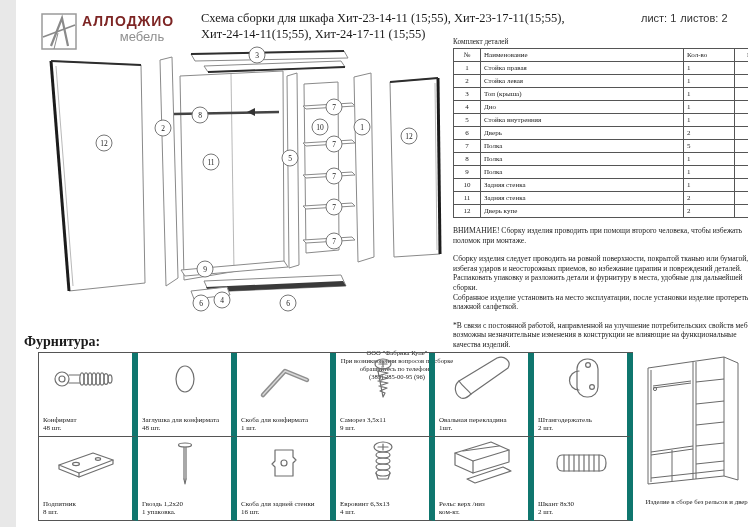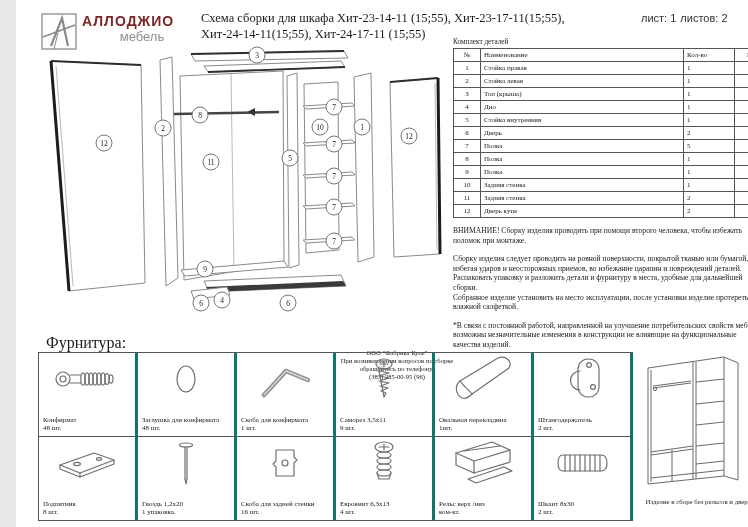--- a/index.html
+++ b/index.html
@@ -35,25 +35,25 @@
               overflow:hidden;white-space:nowrap;}
   table.parts th{font-weight:normal;text-align:left;}
   .c-num{width:20px;text-align:center !important;}
   .c-name{width:196px;}
   .c-qty{width:44px;text-align:left;}
   .c-unit{width:40px;text-align:center !important;}
   
   .notes{position:absolute;left:437px;top:226px;width:308px;font-size:7.6px;line-height:9.6px;}
   .notes p{margin:0 0 9px 0;white-space:pre-line;}
   
-  .hw-caption{position:absolute;left:30px;top:334px;font-size:16px;}
+  .hw-caption{position:absolute;left:8px;top:334px;font-size:14px;font-weight:bold;}
   .hw-table{position:absolute;left:22px;top:352px;display:grid;
             grid-template-columns:repeat(6,99px);grid-auto-rows:84px;
             border-left:1px solid #555;border-top:1px solid #555;}
-  .hw-cell{border-right:3px solid #0f766e;border-bottom:1px solid #555;position:relative;}
+  .hw-cell{border-right:6px solid #0f766e;border-bottom:1px solid #555;position:relative;}
   .hw-icon{height:52px;display:flex;align-items:center;justify-content:center;}
   .hw-label{position:absolute;left:4px;right:2px;bottom:3px;font-size:7px;line-height:8.6px;}
   .ink{stroke:#6f6f6f;stroke-width:1.2;fill:none;stroke-linecap:round;stroke-linejoin:round;}
   
   .assembled{position:absolute;left:622px;top:352px;width:124px;}
   .assembled-caption{font-size:6.8px;text-align:center;margin-top:2px;}
 </style>
 </head>
 <body>
 

